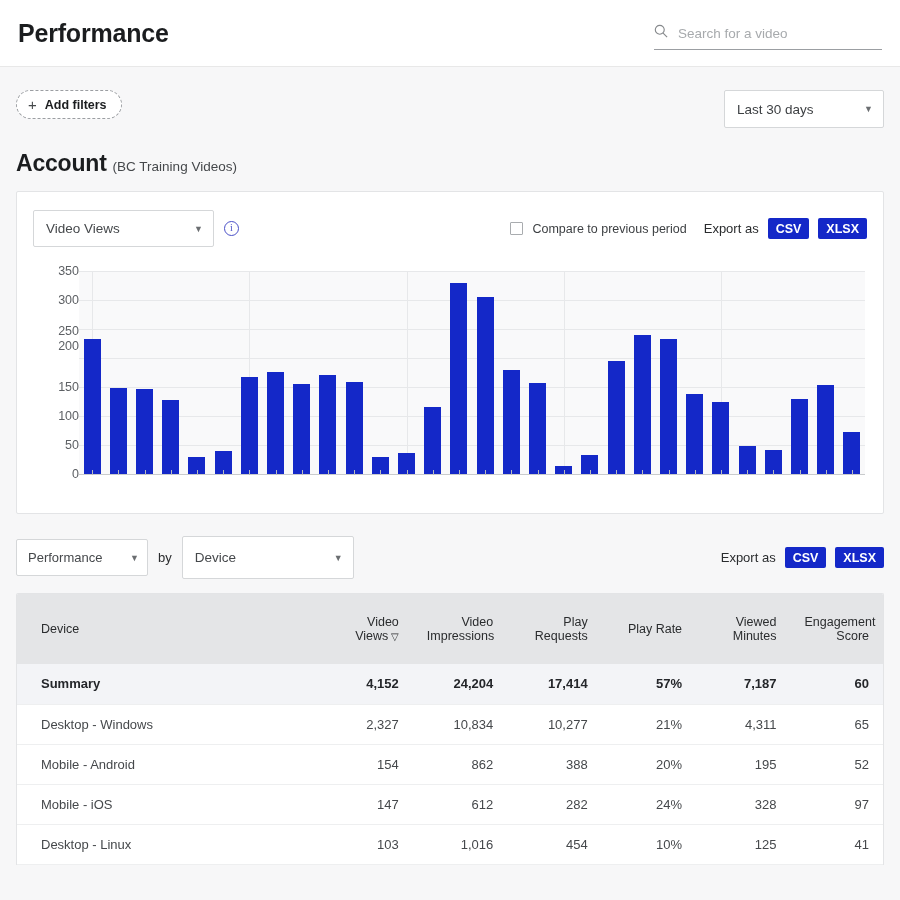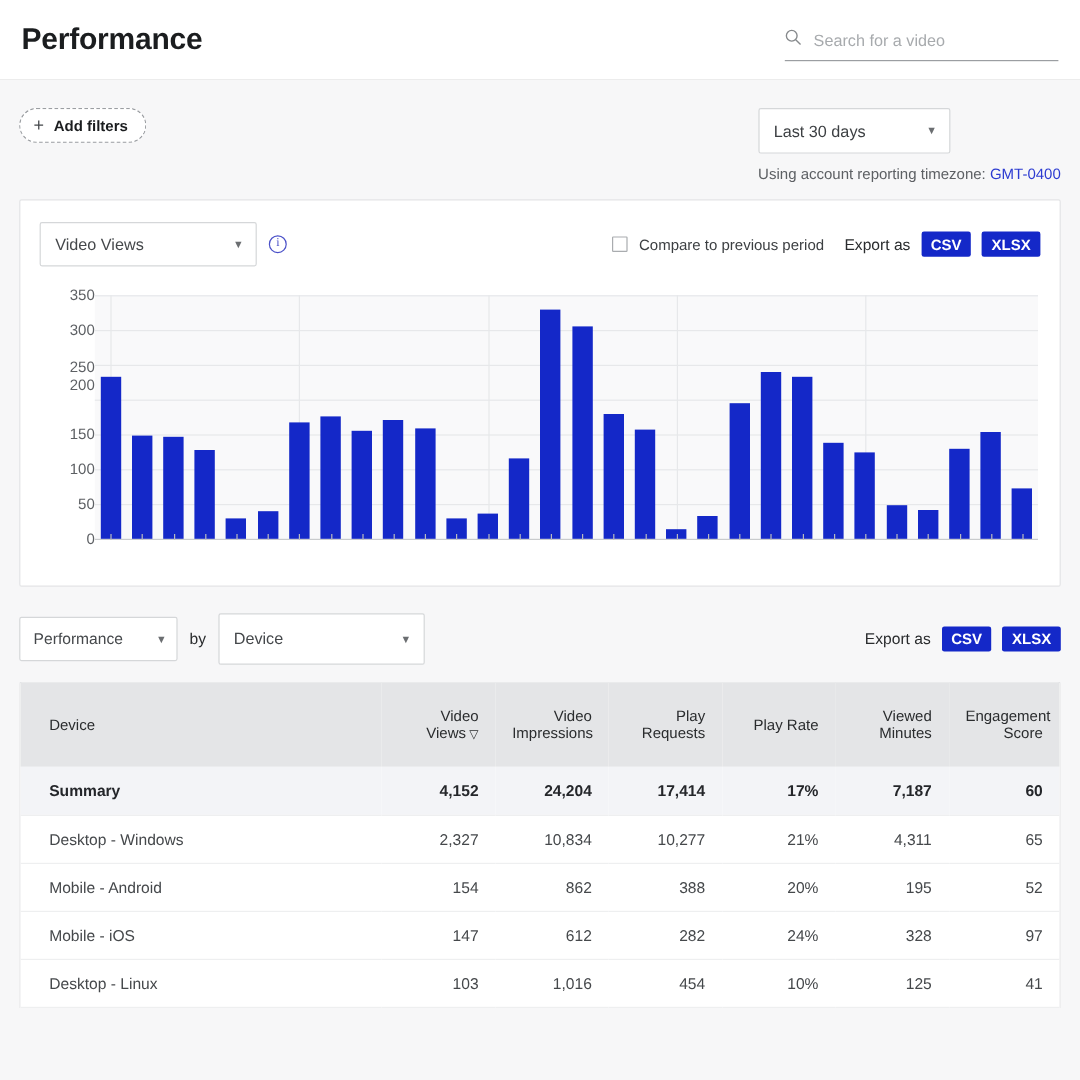--- a/index.html
+++ b/index.html
@@ -230,26 +230,27 @@
     <div class="filterrow">
       <div class="add-filters">
         <span class="plus">+</span>
         <span>Add filters</span>
       </div>
       <div class="daterange-col">
         <div class="date-select">
           <span>Last 30 days</span>
           <span class="caret">▼</span>
         </div>
-        <div class="tz-note">
-          <span>Using account reporting timezone: </span><span class="tz-link">GMT-0400</span>
-        </div>
-      </div>
-    </div>
-
+      </div>
+    </div>
+
+    <div class="acct-head">
+      <span class="acct-title">Account</span>
+      <span class="acct-sub">(BC Training Videos)</span>
+    </div>
 
     <div class="card">
       <div class="chart-toolbar">
         <div class="metric-select">
           <span>Video Views</span>
           <span class="caret">▼</span>
         </div>
         <div class="info-icon">i</div>
         <div class="toolbar-right">
           <span class="cmp-box"></span>
@@ -390,21 +391,21 @@
               <th><span>Viewed Minutes</span></th>
               <th><span>Engagement Score</span></th>
             </tr>
           </thead>
         <tbody id="tbody">
             <tr class="summary">
               <td class="c-device">Summary</td>
               <td>4,152</td>
               <td>24,204</td>
               <td>17,414</td>
-              <td>17%</td>
+              <td>57%</td>
               <td>7,187</td>
               <td>60</td>
             </tr>
             <tr>
               <td class="c-device">Desktop - Windows</td>
               <td>2,327</td>
               <td>10,834</td>
               <td>10,277</td>
               <td>21%</td>
               <td>4,311</td>

